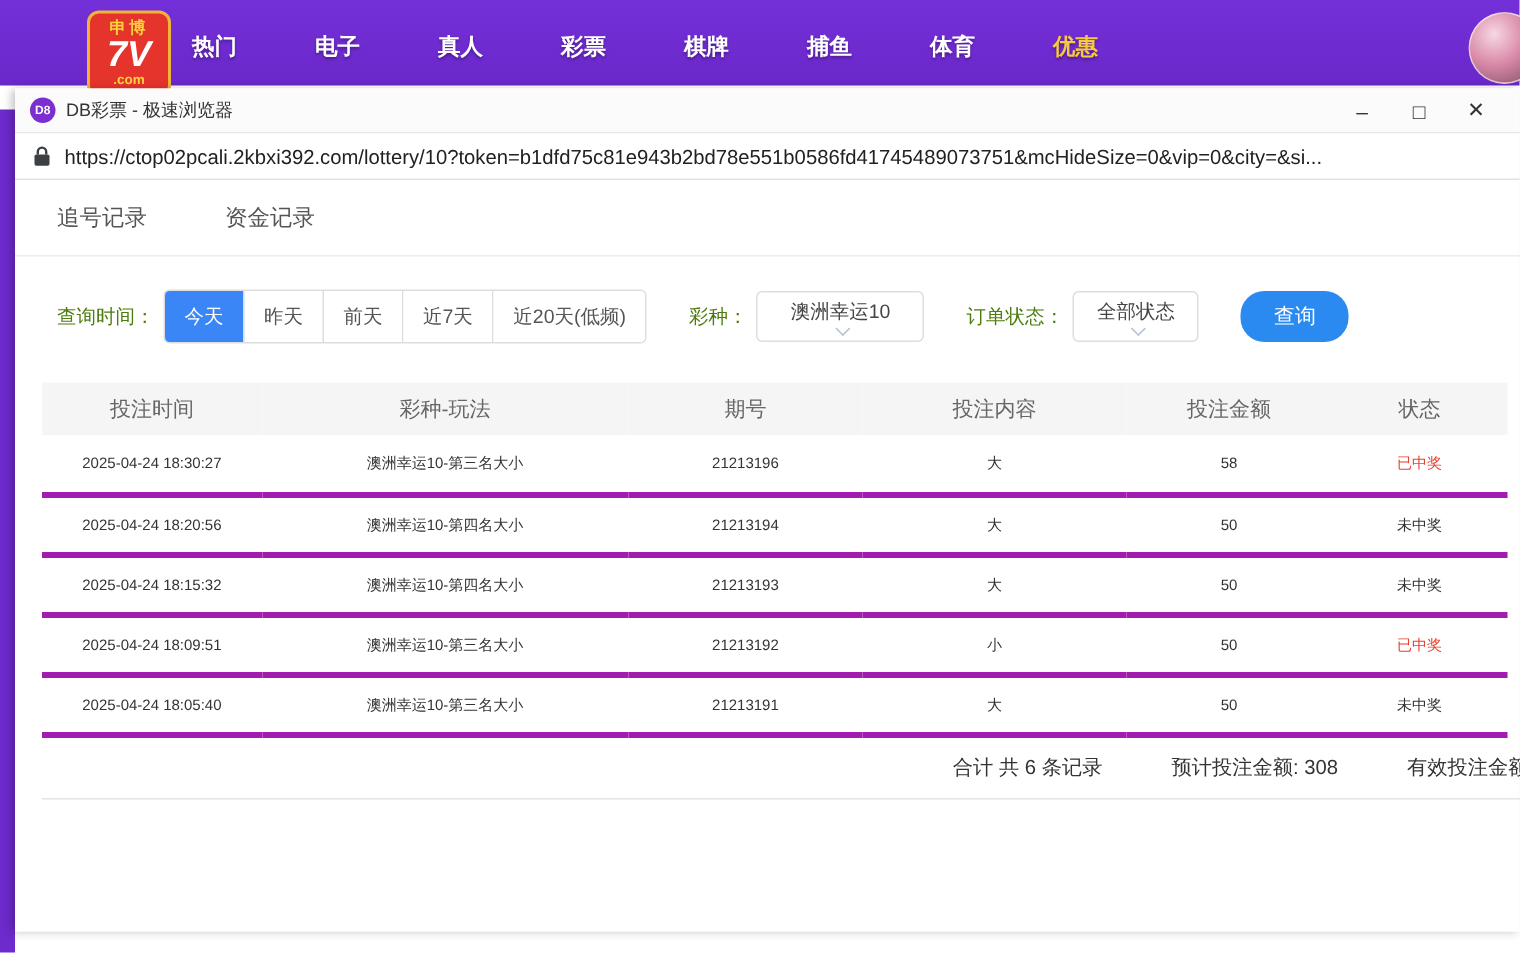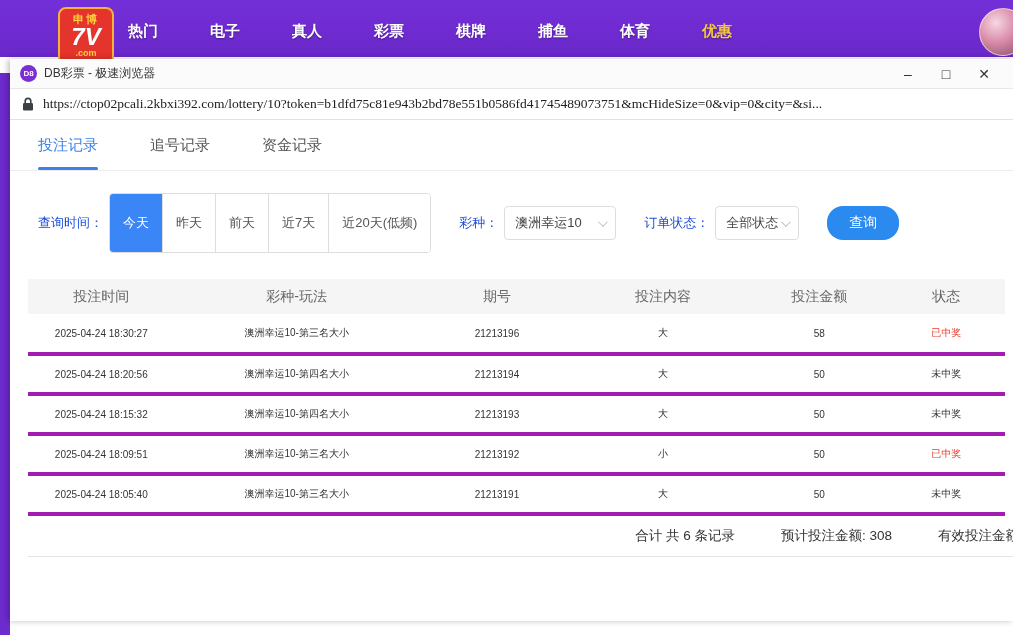--- a/index.html
+++ b/index.html
@@ -39,44 +39,44 @@
     font-size:8px; font-weight:bold; display:flex; align-items:center; justify-content:center;
     margin-right:7px; }
   .title-text { font-size:12px; color:#333; }
   .win-controls { margin-left:auto; display:flex; align-items:center; }
   .win-btn { width:38px; height:28px; display:flex; align-items:center; justify-content:center;
     font-size:14px; color:#333; cursor:pointer; }
 
   .urlbar { height:31px; background:#fff; border-bottom:1px solid #e2e2e2;
     display:flex; align-items:center; padding:0 12px; flex:0 0 auto; }
   .lock { margin-right:9px; flex:0 0 auto; }
-  .url-text { font-size:13.5px; color:#202124; white-space:nowrap; overflow:hidden;font-family:Liberation Serif, serif; }
+  .url-text { font-size:13.5px; color:#202124; white-space:nowrap; overflow:hidden; }
 
   
   .content { flex:1; background:#fff; position:relative; }
 
   .tabs { display:flex; gap:52px; padding:0 0 0 28px; height:51px; align-items:center;
     border-bottom:1px solid #ececec; }
   .tab { font-size:15px; color:#555; cursor:pointer; position:relative; height:100%;
     display:flex; align-items:center; }
   .tab.active { color:#3c82e6; }
   .tab.active::after { content:""; position:absolute; left:0; right:0; bottom:0;
     height:3px; background:#3c82e6; border-radius:2px; }
 
   .filters { display:flex; align-items:center; padding:22px 0 20px 28px; }
-  .f-label { font-size:13px; color:#1d4ed8; margin-right:6px; white-space:nowrap; }
+  .f-label { font-size:13px; color:#4d7c0f; margin-right:6px; white-space:nowrap; }
   .seg { display:flex; border:1px solid #ddd; border-radius:4px; overflow:hidden; }
-  .seg-btn { font-size:13px; color:#555; background:#fff; padding:20px 13px;
+  .seg-btn { font-size:13px; color:#555; background:#fff; padding:8px 13px;
     border:none; border-right:1px solid #ddd; cursor:pointer; white-space:nowrap; }
   .seg-btn:last-child { border-right:none; }
   .seg-btn.active { background:#3b86f6; color:#fff; }
   .gap28 { width:28px; }
   .select { display:flex; align-items:center; justify-content:space-between;
     border:1px solid #ddd; border-radius:4px; background:#fff; height:34px;
-    padding:16px 10px; font-size:13px; color:#444; cursor:pointer; }
+    padding:4px 10px; font-size:13px; color:#444; cursor:pointer;flex-direction:column; }
   .sel-lottery { width:112px; } .sel-status { width:84px; }
   .chev { width:7px; height:7px; border-right:1.5px solid #b6c2d2; border-bottom:1.5px solid #b6c2d2;
     transform:rotate(45deg) translateY(-2px); flex:0 0 auto; }
   .search-btn { margin-left:28px; width:72px; height:34px; background:#2a8af0; color:#fff;
     font-size:14px; border:none; border-radius:16px; cursor:pointer; }
 
   .tablewrap { margin:6px 8px 0 18px; }
   table { width:100%; border-collapse:collapse; table-layout:fixed; }
   thead td { background:#f5f5f5; color:#666; font-size:14px; height:35px; text-align:center; }
   tbody td { color:#333; font-size:10px; height:40px; text-align:center;
@@ -127,21 +127,20 @@
     <svg class="lock" width="12" height="14" viewBox="0 0 12 14">
       <rect x="1" y="6" width="10" height="7.5" rx="1.2" fill="#3c4043"></rect>
       <path d="M3.2 6V4.2a2.8 2.8 0 0 1 5.6 0V6" fill="none" stroke="#3c4043" stroke-width="1.6"></path>
     </svg>
     <span class="url-text">https://ctop02pcali.2kbxi392.com/lottery/10?token=b1dfd75c81e943b2bd78e551b0586fd41745489073751&amp;mcHideSize=0&amp;vip=0&amp;city=&amp;si...</span>
   </div>
 
   <div class="content">
 
     <div class="tabs">
-        <span class="tab active">投注记录</span>
         <span class="tab">追号记录</span>
         <span class="tab">资金记录</span>
       </div>
 
     <div class="filters">
       <span class="f-label">查询时间：</span>
       <div class="seg">
           <button class="seg-btn active">今天</button>
           <button class="seg-btn">昨天</button>
           <button class="seg-btn">前天</button>

